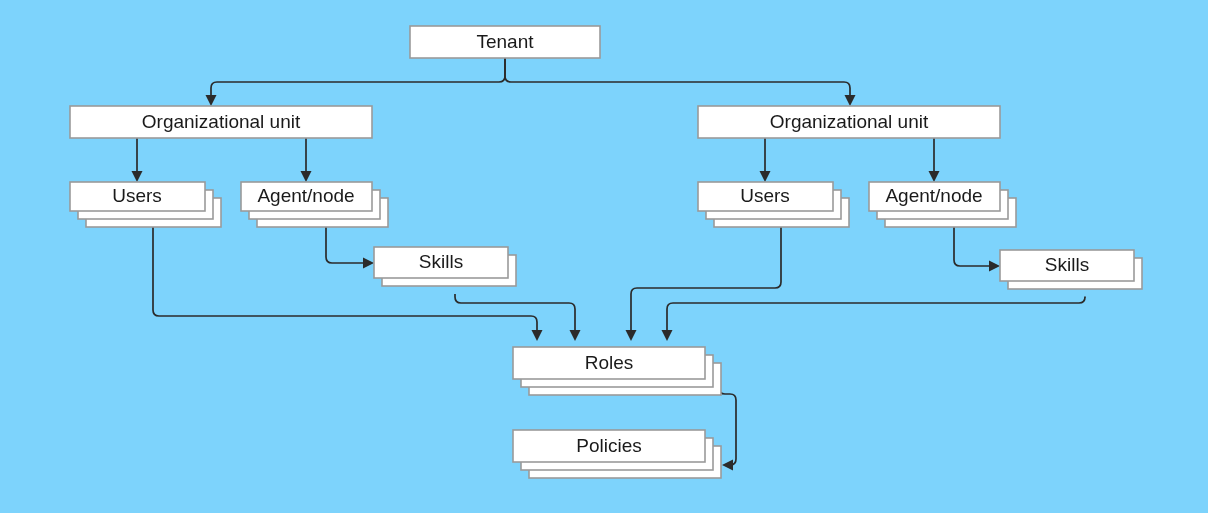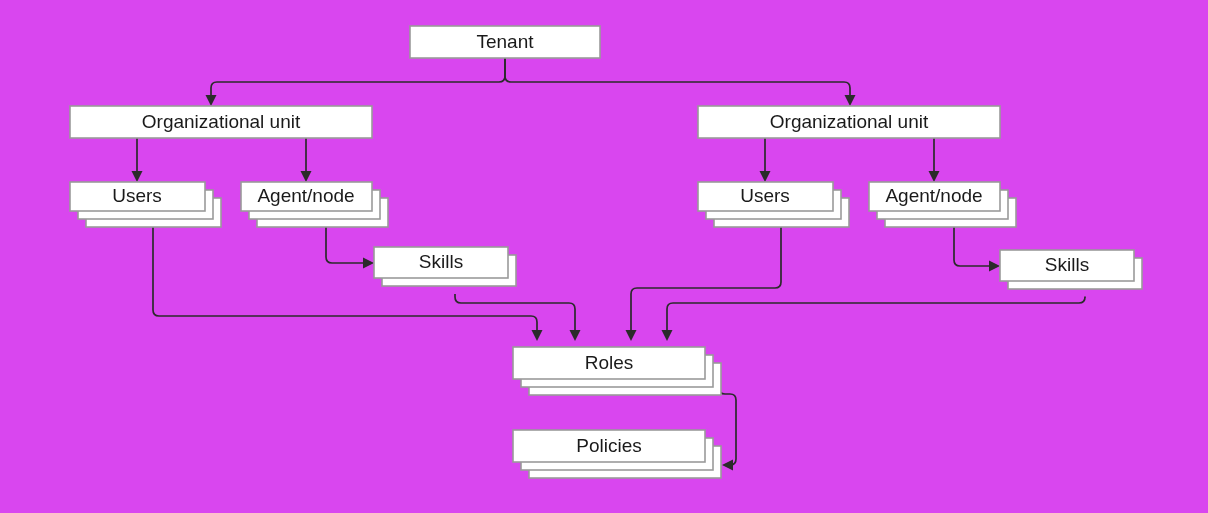--- a/index.html
+++ b/index.html
@@ -11,21 +11,21 @@
   body {
     width: 1208px;
     height: 513px;
     font-family: "Liberation Sans", sans-serif;
     overflow: hidden;
   }
   #diagram-root {
     position: relative;
     width: 1208px;
     height: 513px;
-    background: #d946ef;
+    background: #7dd3fc;
   }
   svg#diagram-canvas {
     display: block;
     width: 1208px;
     height: 513px;
   }
   .node-rect {
     fill: #ffffff;
     stroke: #9a9a9a;
     stroke-width: 1.6;

